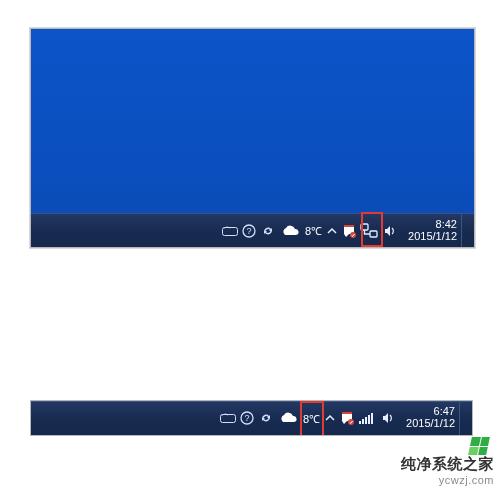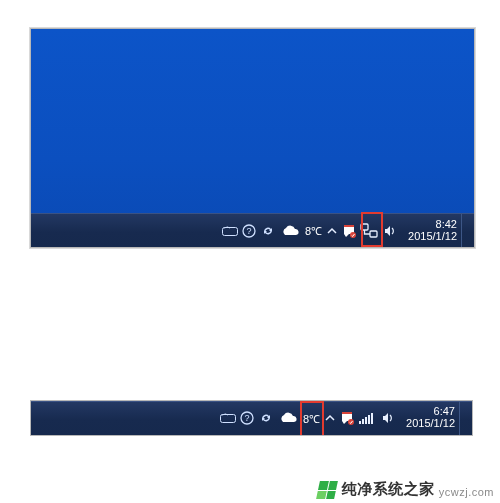--- a/index.html
+++ b/index.html
@@ -113,27 +113,28 @@
     position: absolute;
     border: 2px solid #e23b2f;
     box-sizing: border-box;
     z-index: 3;
     pointer-events: none;
   }
   
   .watermark {
     position: absolute;
     right: 6px;
-    bottom: 4px;
-    display: flex;
-    align-items: center;
+    bottom: 16px;
+    display: flex;
+    align-items: flex-end;
     font-size: 15px;
     color: #333333;
     font-weight: 600;
     letter-spacing: 0.5px;
+    flex-direction: column;
   }
   .wm-logo {
     width: 18px;
     height: 18px;
     margin-right: 6px;
     display: grid;
     grid-template-columns: 1fr 1fr;
     grid-template-rows: 1fr 1fr;
     gap: 1px;
     transform: skewX(-12deg);

